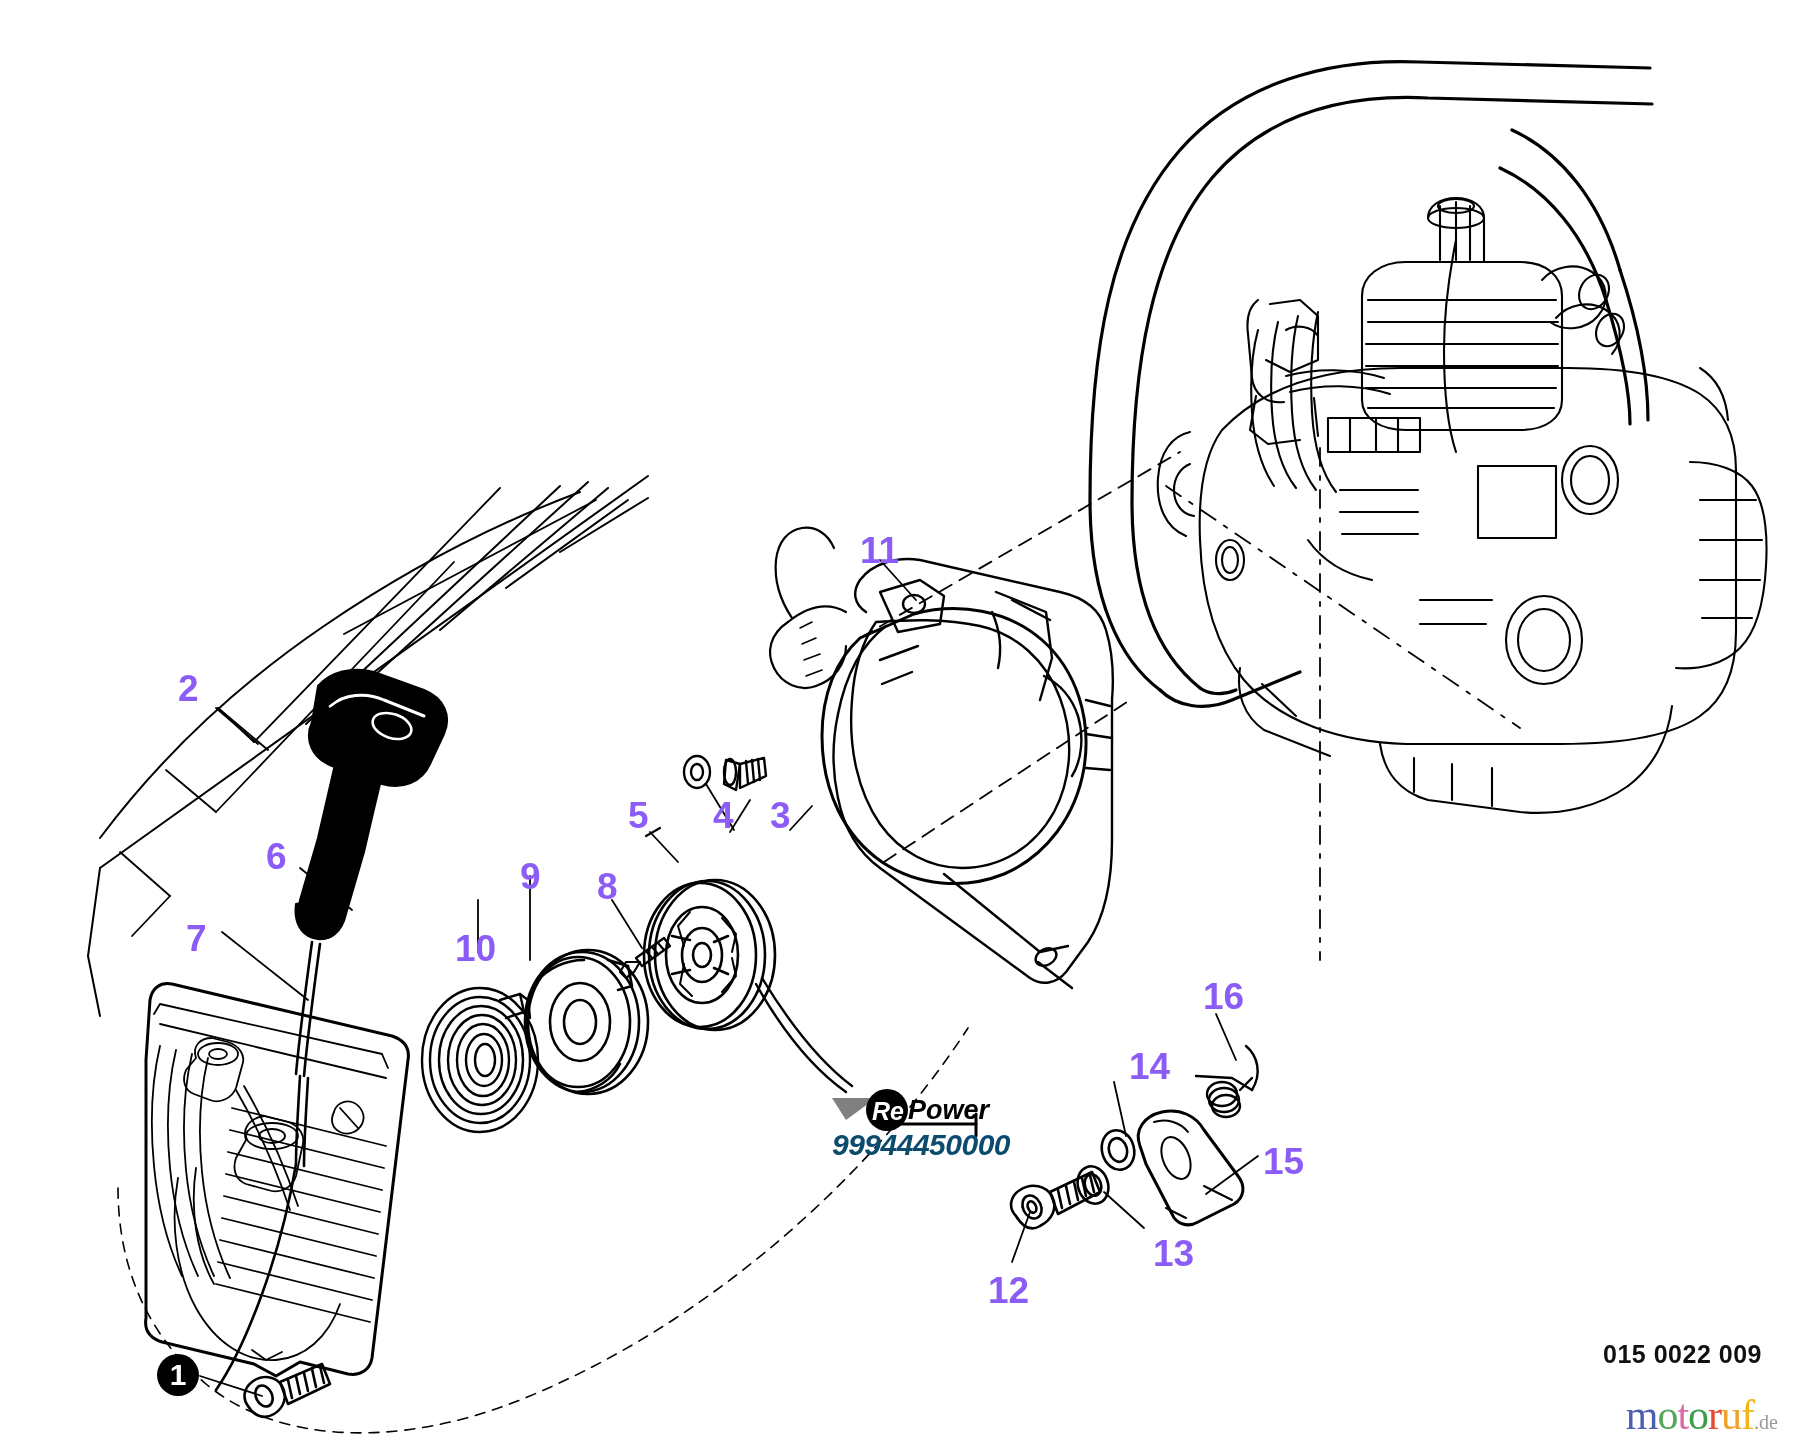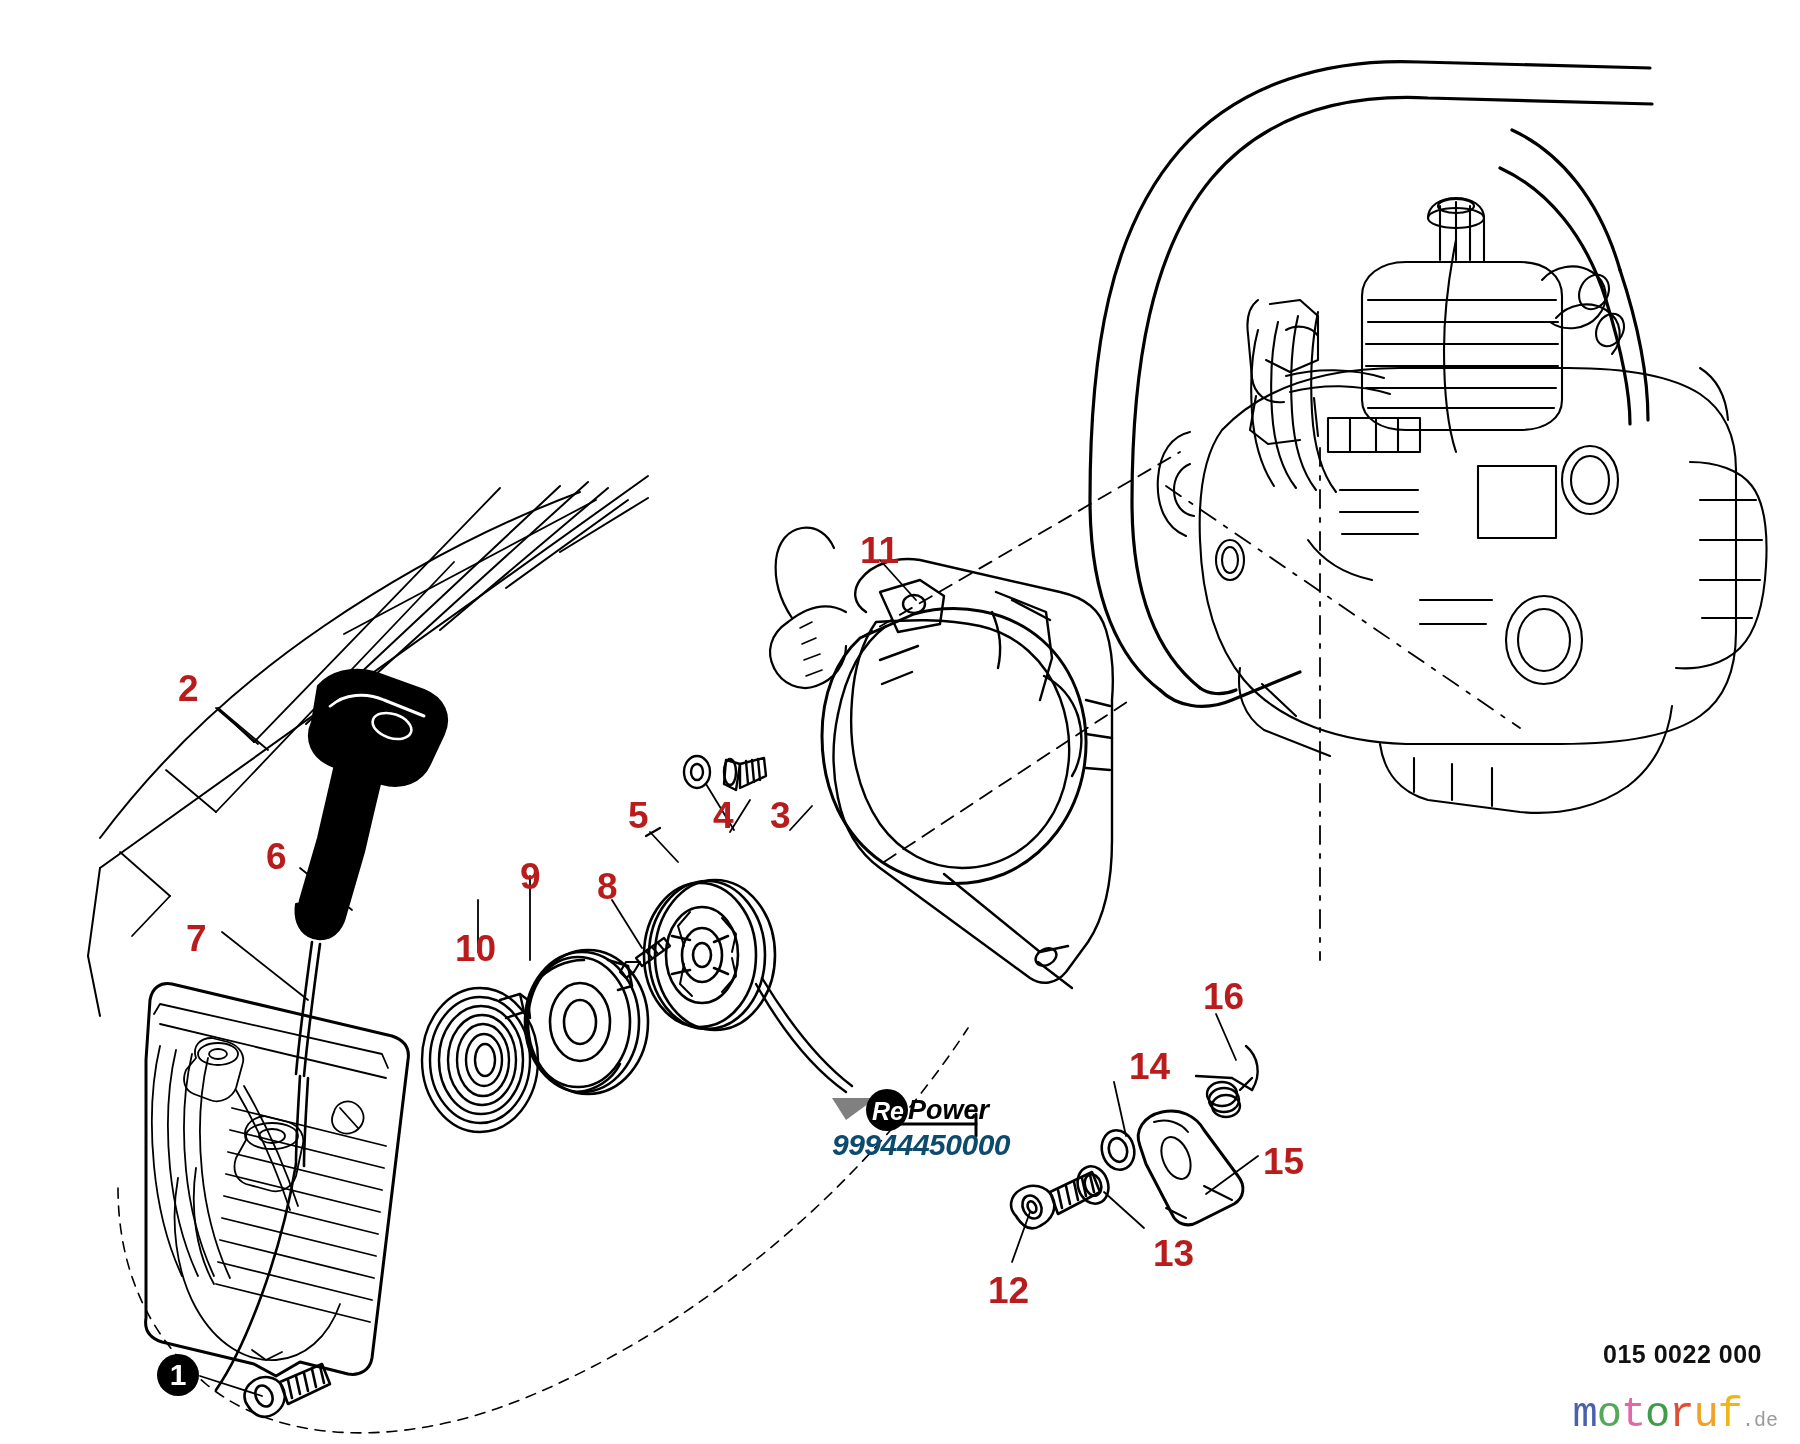--- a/index.html
+++ b/index.html
@@ -1,24 +1,24 @@
 <!DOCTYPE html>
 <html><head>
 <meta charset="utf-8">
 <style>
   html,body{margin:0;padding:0;background:#ffffff;}
   body{width:1800px;height:1444px;overflow:hidden;font-family:"Liberation Sans",sans-serif;}
   #sheet{position:relative;width:1800px;height:1444px;background:#fff;}
   #sheet svg.layer{position:absolute;left:0;top:0;width:1800px;height:1444px;}
-  .callout{position:absolute;font-family:"Liberation Sans",sans-serif;font-weight:bold;font-size:37px;color:#b91c1c;line-height:1;white-space:nowrap;}
+  .callout{position:absolute;font-family:"Liberation Sans",sans-serif;font-weight:bold;font-size:37px;color:#8b5cf6;line-height:1;white-space:nowrap;}
   .callout.circled{width:42px;height:42px;border-radius:50%;background:#000;color:#fff;font-size:30px;display:flex;align-items:center;justify-content:center;}
   #partnum{position:absolute;right:38px;bottom:75px;font-family:"Liberation Sans",sans-serif;font-weight:bold;font-size:25px;letter-spacing:.5px;color:#111;}
   #repower{position:absolute;left:864px;top:1088px;}
   #repowerNum{position:absolute;left:832px;top:1128px;font-family:"Liberation Sans",sans-serif;font-style:italic;font-weight:bold;font-size:30px;color:#0c4a6e;letter-spacing:-0.5px;}
-  #brand{position:absolute;right:22px;bottom:8px;font-family:Liberation Mono, monospace;font-size:42px;line-height:1;letter-spacing:-1px;margin-left:48px;}
+  #brand{position:absolute;right:22px;bottom:8px;font-family:Liberation Serif, serif;font-size:42px;line-height:1;letter-spacing:-1px;margin-left:48px;}
   #brand span{display:inline-block;}
   #brand .de{font-size:20px;color:#9a9a9a;letter-spacing:0;}
 </style>
 </head>
 <body>
 
 <div id="sheet">
 
   <svg class="layer" viewBox="0 0 1800 1444">
     <g fill="none" stroke="#000" stroke-linecap="round" stroke-linejoin="round">
@@ -437,19 +437,19 @@
 
   <div id="repower">
     <svg width="160" height="44" viewBox="0 0 160 44">
       <circle cx="23" cy="22" r="21" fill="#000"></circle>
       <text x="8" y="32" font-family="Liberation Sans, sans-serif" font-size="25" font-weight="bold" font-style="italic" fill="#fff">Re</text>
       <text x="44" y="31" font-family="Liberation Sans, sans-serif" font-size="27" font-weight="bold" font-style="italic" fill="#000">Power</text>
     </svg>
   </div>
   <div id="repowerNum">99944450000</div>
 
-  <div id="partnum">015 0022 000</div>
+  <div id="partnum">015 0022 009</div>
 
   <div id="brand">
     <span style="color:#4a5fb0;">m</span><span style="color:#54a85a;">o</span><span style="color:#e06aa8;">t</span><span style="color:#3f9c48;">o</span><span style="color:#e24b34;">r</span><span style="color:#f0a22a;">u</span><span style="color:#f2b416;">f</span><span class="de">.de</span>
   </div>
 
 </div>
 
 </body></html>

